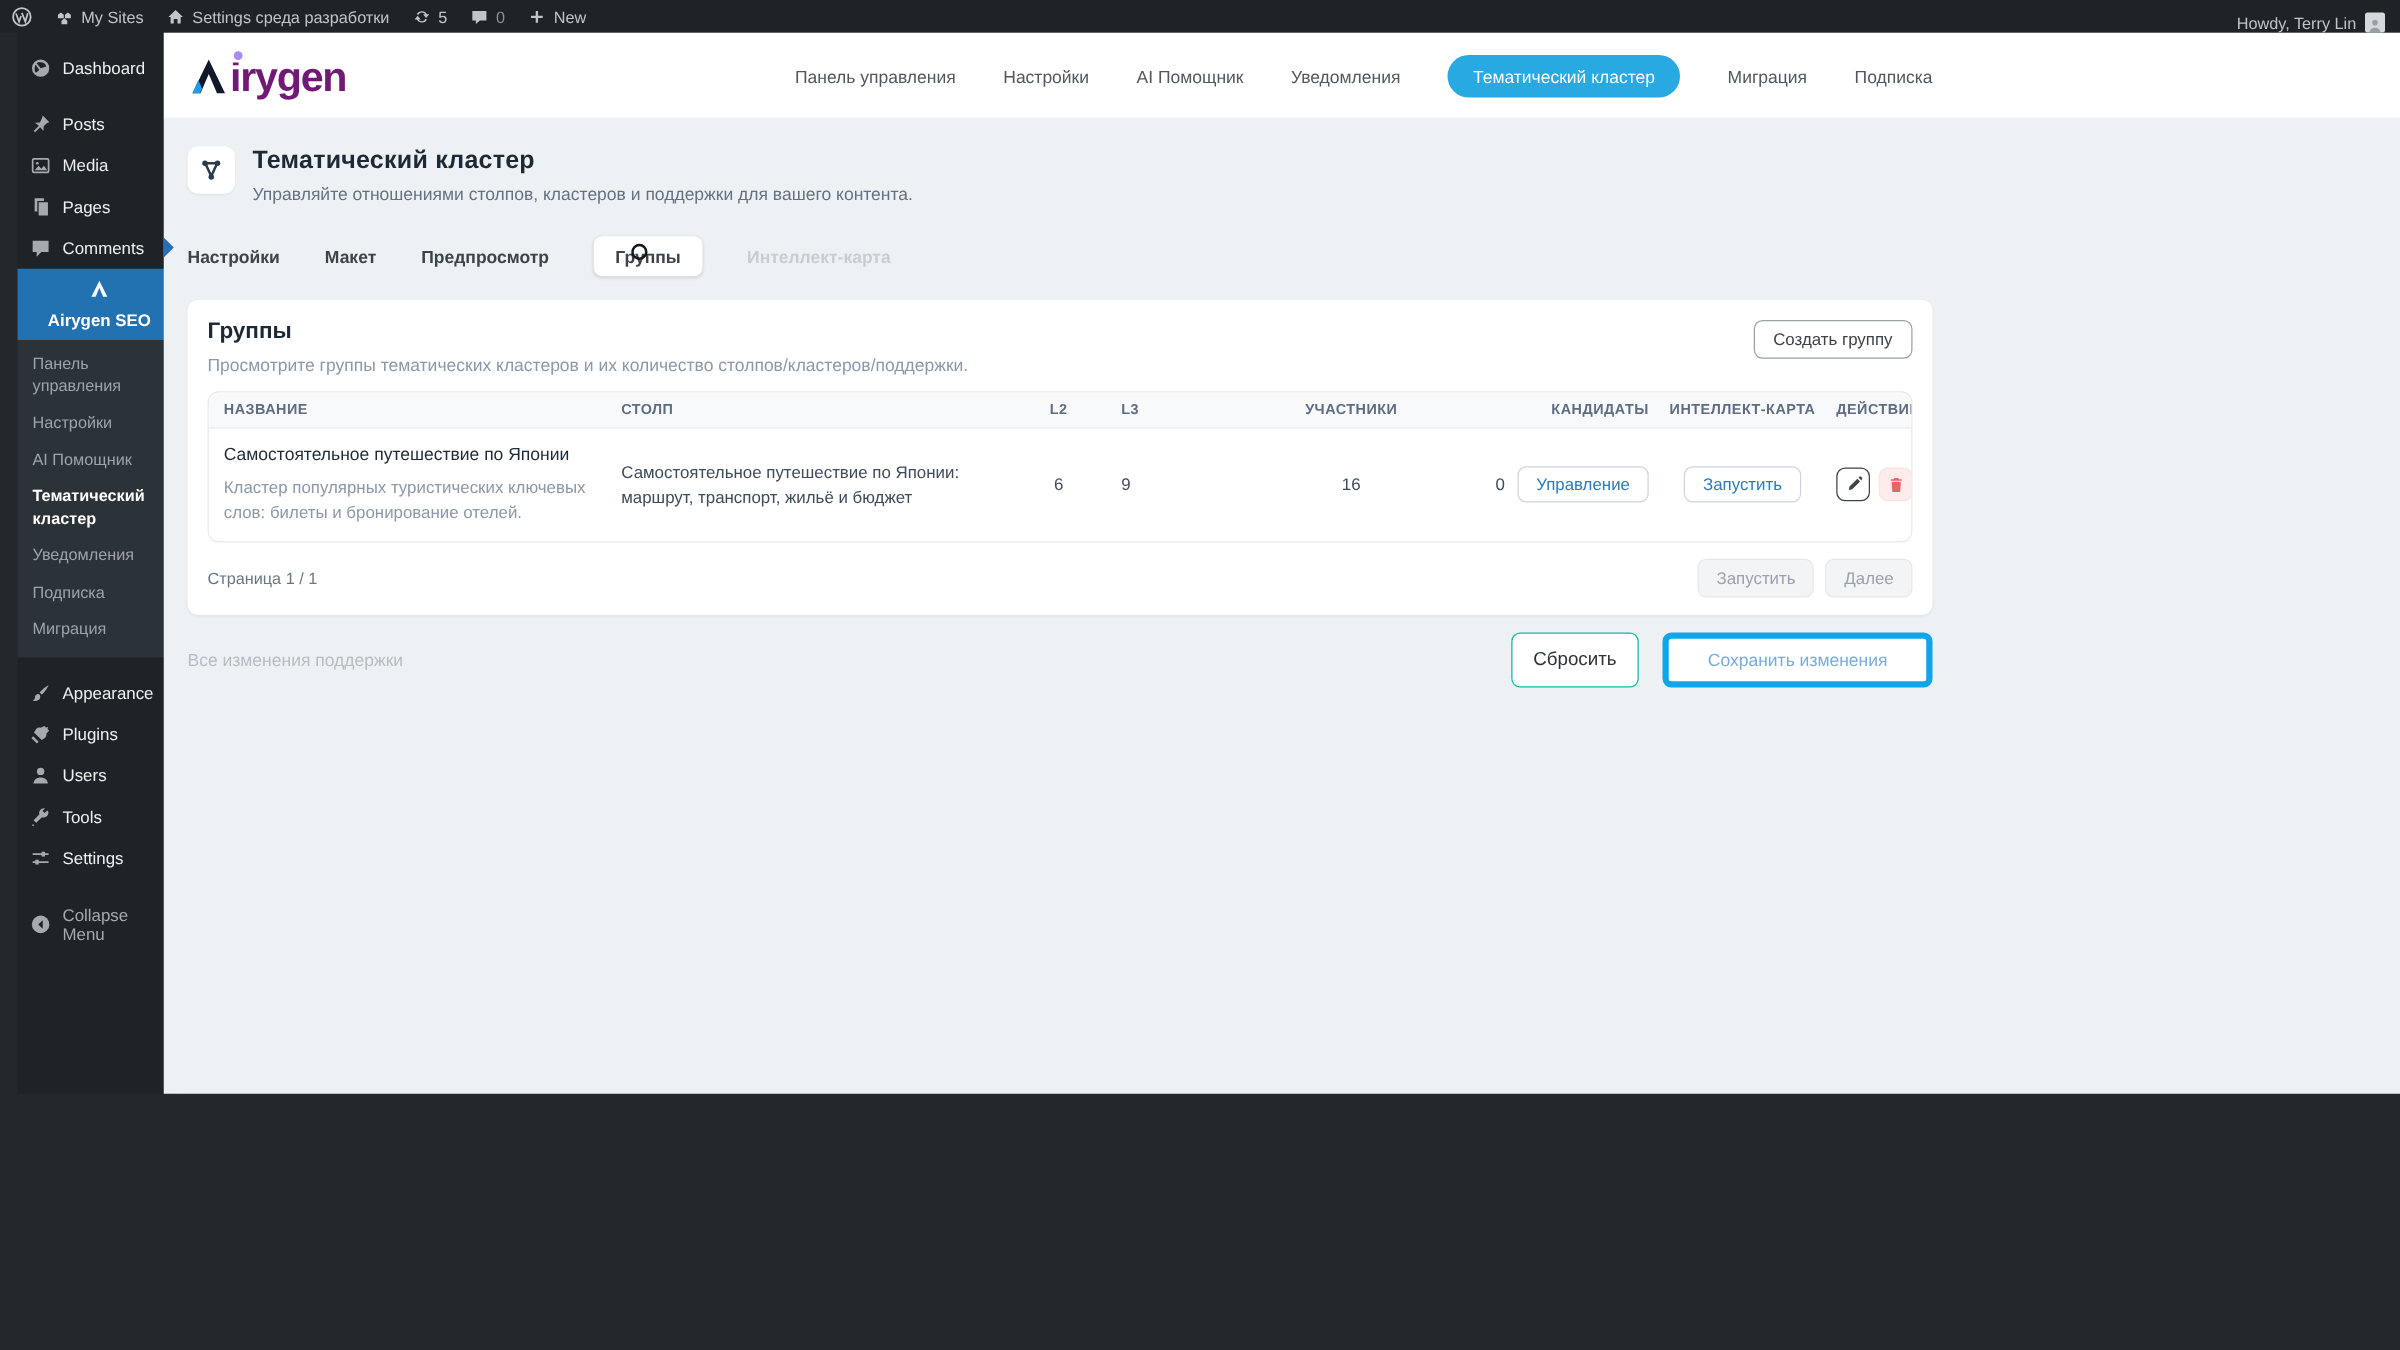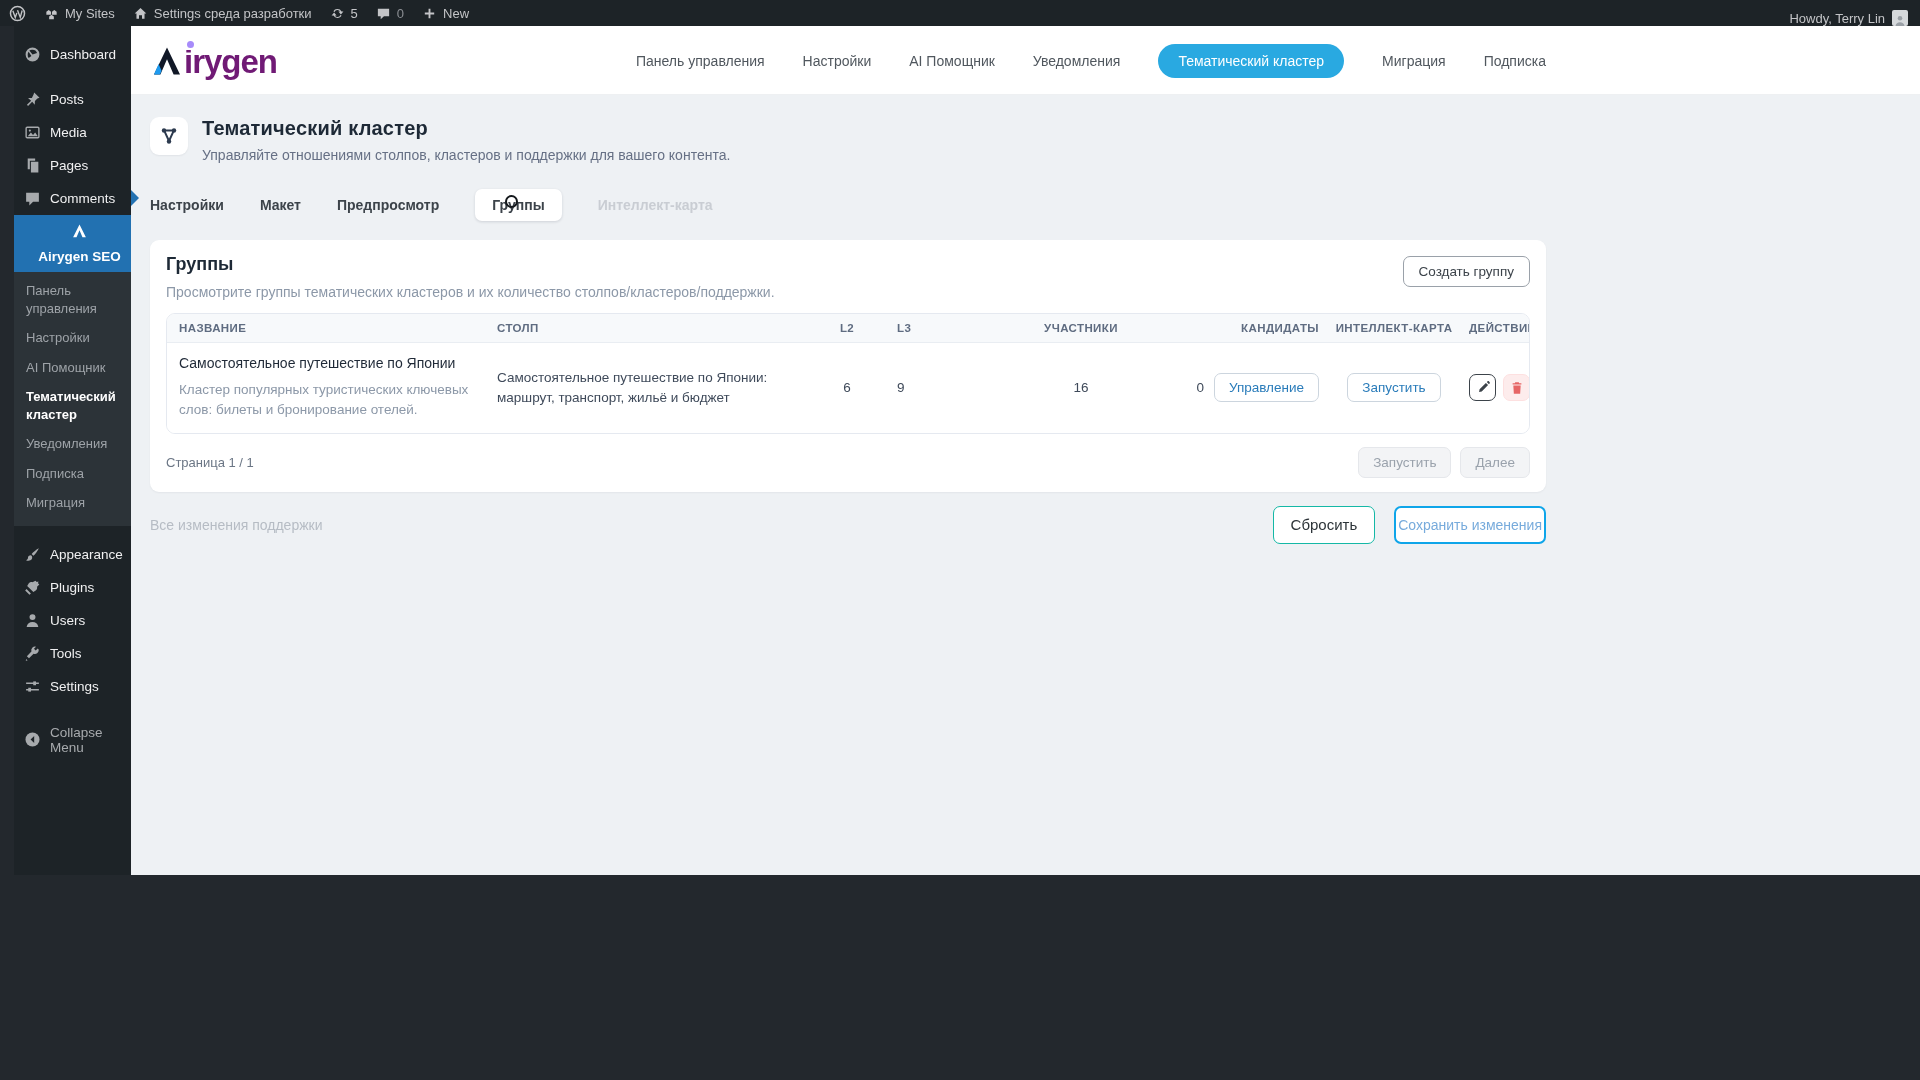--- a/index.html
+++ b/index.html
@@ -111,21 +111,21 @@
   .pager { display:flex; align-items:center; justify-content:space-between; margin-top:13px; }
   .pager-label { font-size:13px; color:#6b7685; }
   .pager-btns { display:flex; gap:9px; }
   .btn-gray { background:#f3f4f6; border:1px solid #e5e7eb; color:#9aa2ac; padding:7px 14px; }
 
   
   .footrow { display:flex; align-items:center; justify-content:space-between; margin-top:14px; }
   .foot-status { font-size:14px; color:#b6bcc4; }
   .foot-btns { display:flex; gap:19px; }
   .btn-reset { border:1px solid #14b8a6; color:#2c3338; padding:9px 17px; font-size:15px; }
-  .btn-save { border:2px solid #0ea5e9; color:#77abdc; padding:9px 2px; font-size:14px; }
+  .btn-save { border:5px solid #0ea5e9; color:#77abdc; padding:9px 31px; font-size:14px; }
 </style>
 </head>
 <body>
 
 <div id="adminbar">
   <div class="ab-item">
     <span>
       <svg width="17" height="17" viewBox="0 0 16 16">
           <circle cx="8" cy="8" r="6.6" fill="none" stroke="#c3c4c7" stroke-width="1.4"></circle>
           <path d="M3.6 5.4l2.3 6.3 1.5-4.3M8 5l2.6 6.7 1.8-6.5" fill="none" stroke="#c3c4c7" stroke-width="1.3"></path>

